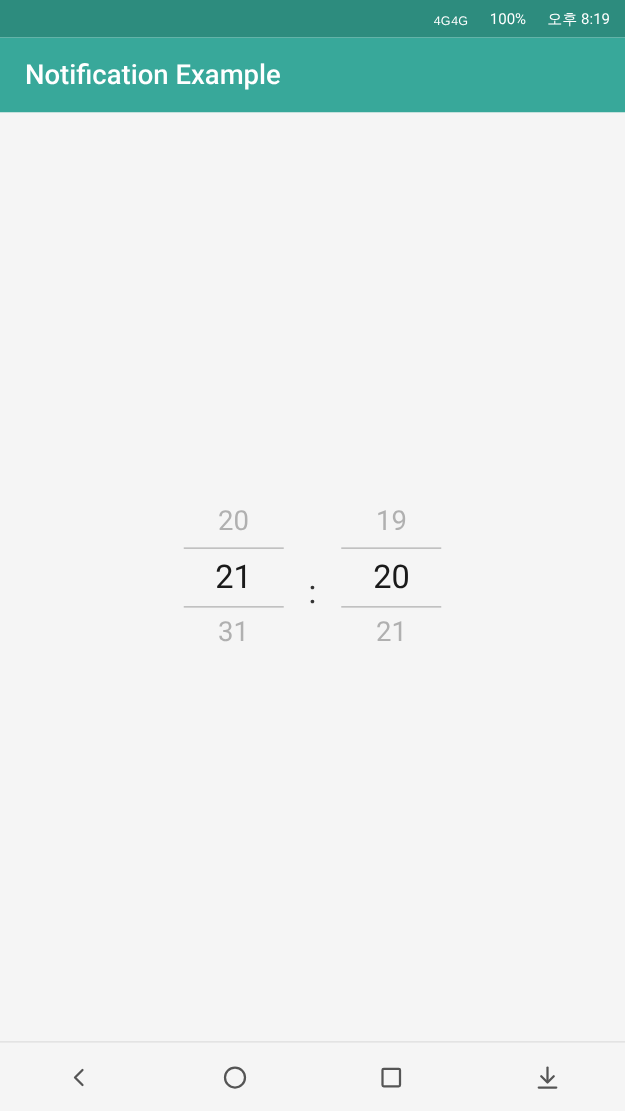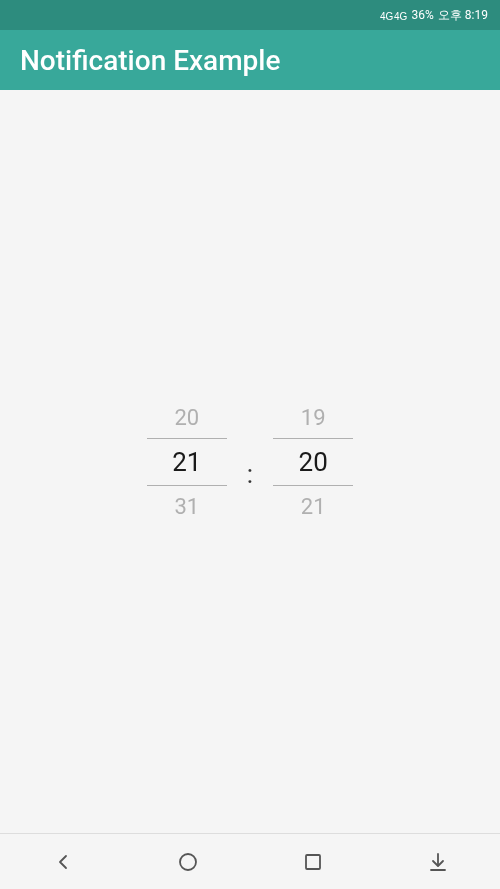--- a/index.html
+++ b/index.html
@@ -25,42 +25,42 @@
       display: flex;
       align-items: center;
       justify-content: flex-end;
       padding: 0 12px;
       gap: 4px;
     }
 
     .status-bar-icons {
       display: flex;
       align-items: center;
-      gap: 4px;
+      gap: 17px;
       text-align: right;
     }
 
     .status-text {
       color: white;
       font-size: 12px;
     }
 
     
     .app-bar {
       width: 100%;
       height: 60px;
       background: #38a89a;
       display: flex;
       align-items: center;
       padding: 0 20px;
     }
 
     .app-bar-title {
       color: white;
-      font-size: 28px;
+      font-size: 22px;
       font-weight: 500;
     }
 
     
     .main-content {
       width: 100%;
       height: calc(889px - 30px - 60px - 56px);
       background: #f5f5f5;
       display: flex;
       flex-direction: row;
@@ -156,21 +156,21 @@
 <body>
 
 <div class="status-bar">
   <div class="status-bar-icons">
     <span class="status-text">
       <svg width="28" height="14" viewBox="0 0 28 14" style="vertical-align:middle;">
         <text x="0" y="12" font-size="10" fill="white" font-family="Arial">4G</text>
         <text x="14" y="12" font-size="10" fill="white" font-family="Arial">4G</text>
       </svg>
     </span>
-    <span class="status-text">36%</span>
+    <span class="status-text">100%</span>
     <span class="status-text">오후 8:19</span>
   </div>
 </div>
 
 <div class="app-bar">
   <span class="app-bar-title">Notification Example</span>
 </div>
 
 <div class="main-content">
 

